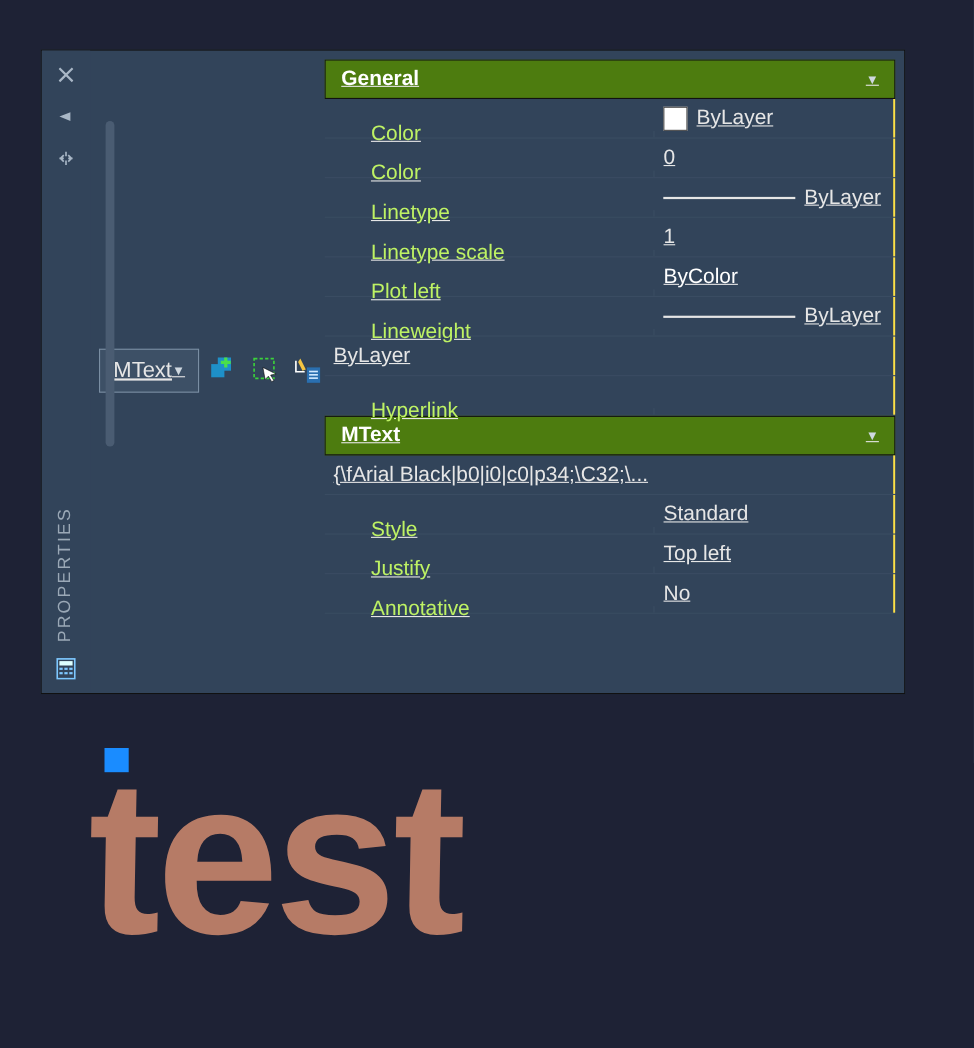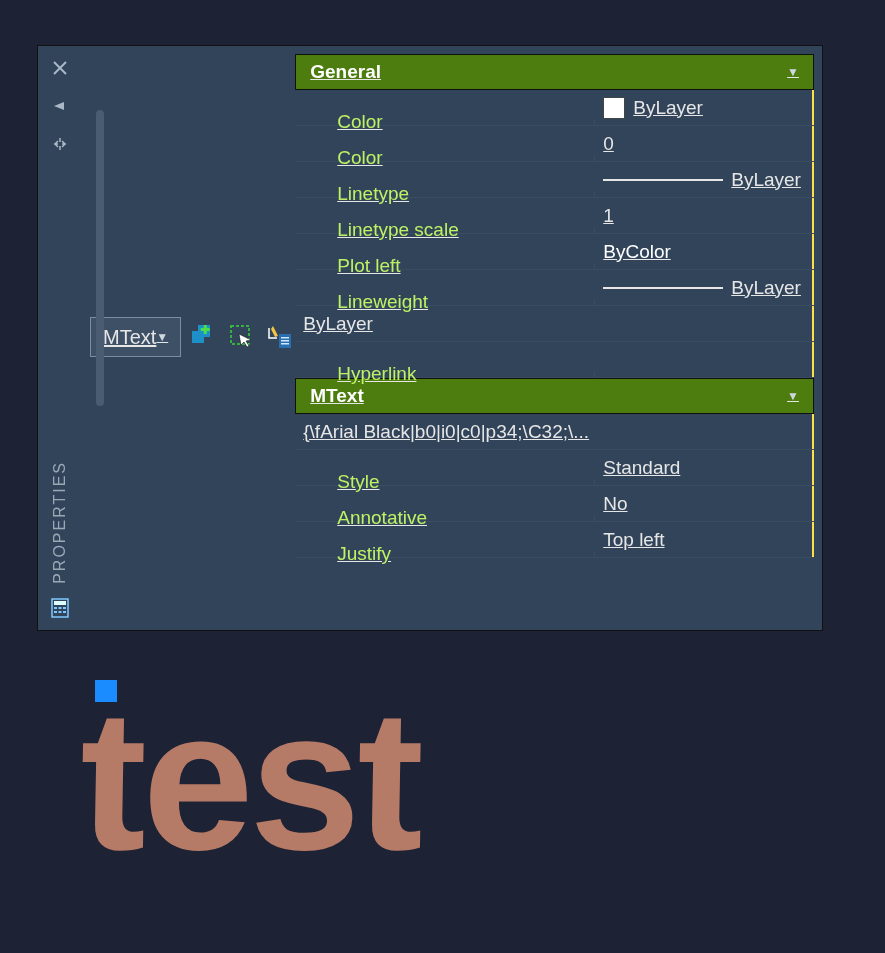--- a/index.html
+++ b/index.html
@@ -320,29 +320,29 @@
           <span>{\fArial Black|b0|i0|c0|p34;\C32;\...</span>
         </div>
       </div>
       <div class="prop-row">
         <div class="prop-label">Style</div>
         <div class="prop-value">
           <span>Standard</span>
         </div>
       </div>
       <div class="prop-row">
+        <div class="prop-label">Justify</div>
+        <div class="prop-value">
+          <span>Top left</span>
+        </div>
+      </div>
+      <div class="prop-row">
         <div class="prop-label">Annotative</div>
         <div class="prop-value">
           <span>No</span>
-        </div>
-      </div>
-      <div class="prop-row">
-        <div class="prop-label">Justify</div>
-        <div class="prop-value">
-          <span>Top left</span>
         </div>
       </div>
 
     </div>
   </div>
 </div>
 
 <div class="canvas-area">
   <div class="grip"></div>
   <div class="mtext-sample">test</div>

